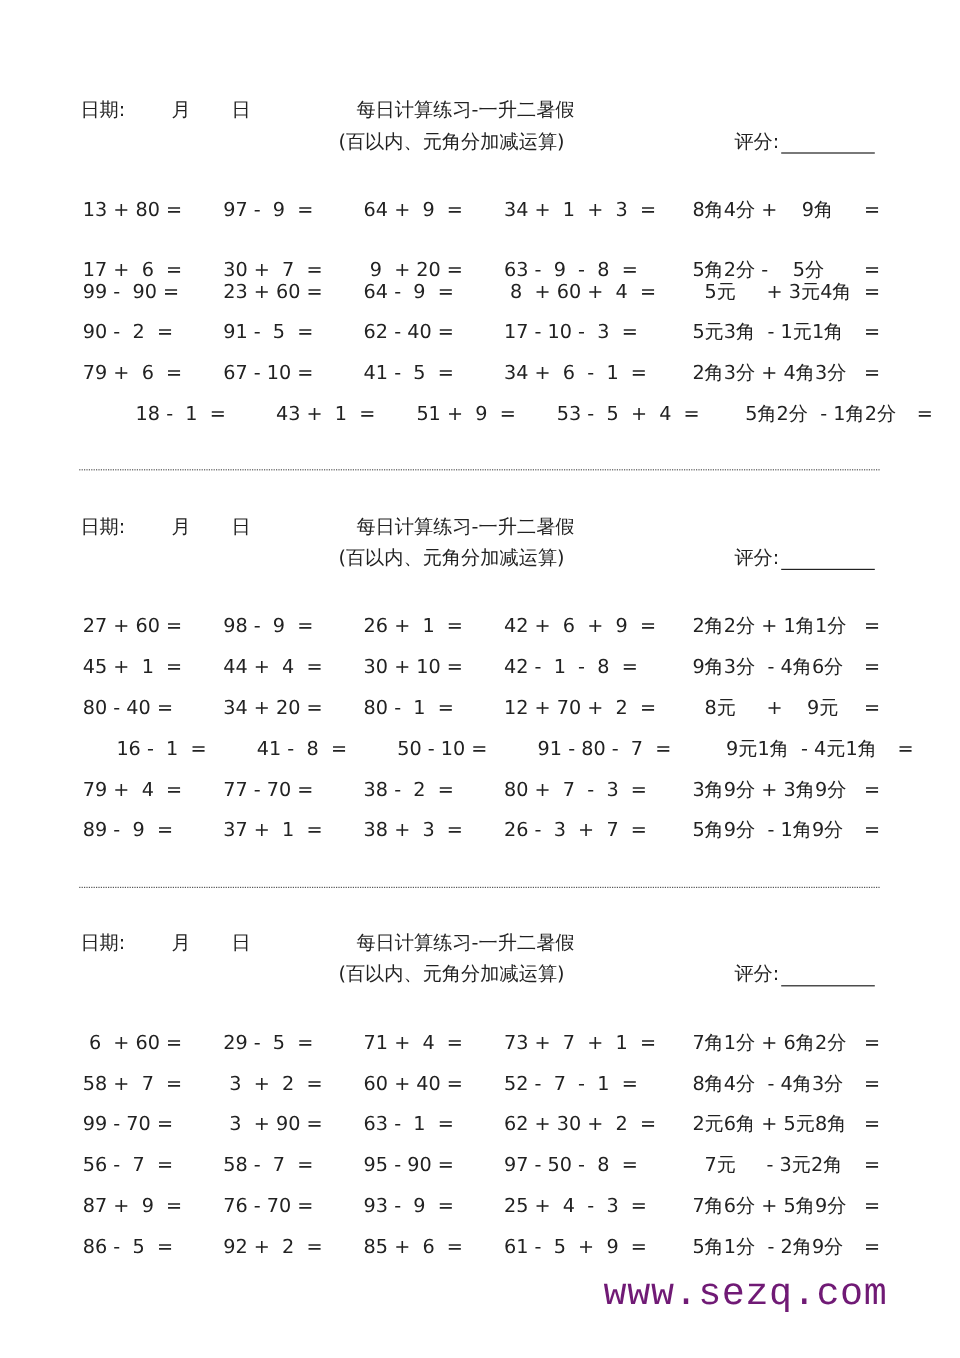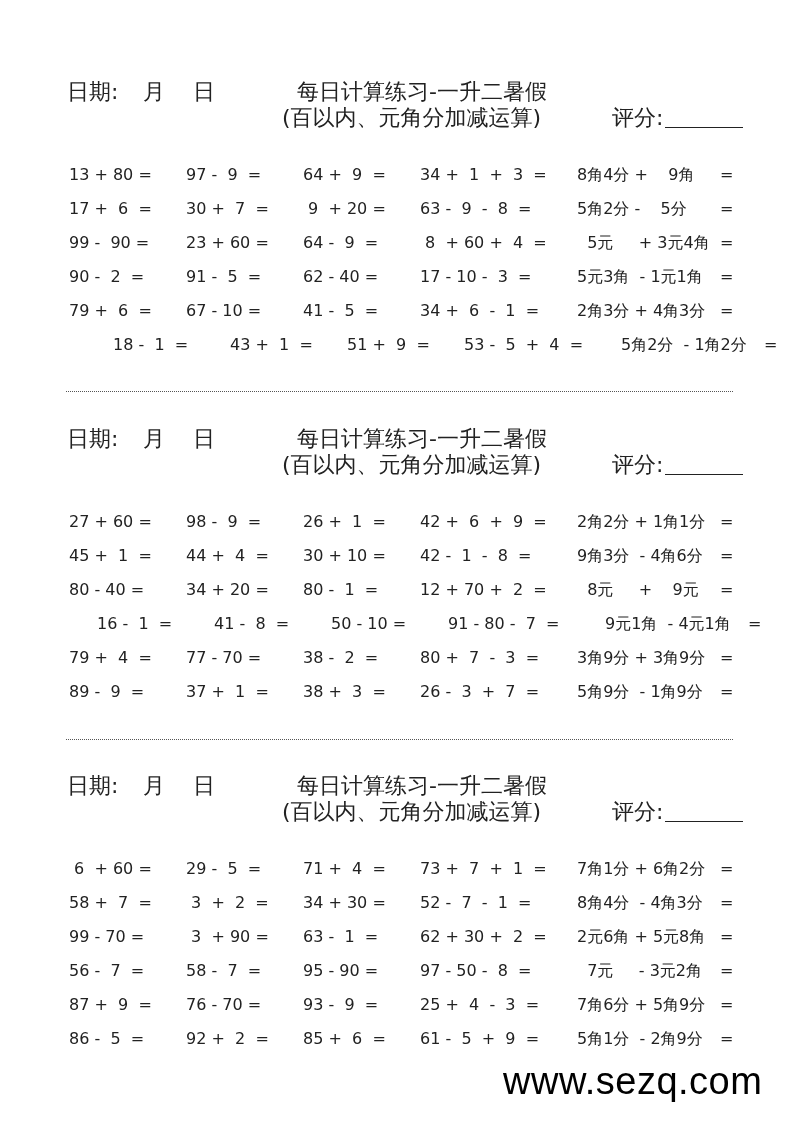--- a/index.html
+++ b/index.html
@@ -2,38 +2,38 @@
 <html><head>
   <meta charset="utf-8">
   <style>
     html, body { margin: 0; padding: 0; background: #ffffff; }
     body {
       width: 800px; height: 1132px; position: relative; overflow: hidden;
       font-family: "DejaVu Sans", "Liberation Sans", sans-serif;
       color: #222222;
     }
     .section { position: absolute; left: 0; width: 800px; }
-    .hdr { position: absolute; font-size: 22px; white-space: pre; line-height: 20px; }
+    .hdr { position: absolute; font-size: 16px; white-space: pre; line-height: 20px; }
     .hdr.date { left: 67px; top: 0; }
     .hdr.month { left: 143px; top: 0; }
     .hdr.day { left: 193px; top: 0; }
     .hdr.title { left: 297px; top: 0; }
     .hdr.subtitle { left: 282px; top: 26px; }
     .hdr.score { left: 612px; top: 26px; }
     .score-line { display: inline-block; width: 78px; border-bottom: 1px solid #222; height: 16px; vertical-align: bottom; margin-left: 2px; }
     .row { position: absolute; left: 0; width: 724px; height: 24px; }
     .cell { position: absolute; font-size: 16px; white-space: pre; line-height: 20px; }
     .c0 { left: 69px; }
     .c1 { left: 186px; }
     .c2 { left: 303px; }
     .c3 { left: 420px; }
     .c4 { left: 577px; }
     .eq { position: absolute; left: 720px; font-size: 16px; line-height: 20px; }
     .divider { position: absolute; left: 66px; width: 667px; height: 0; border-top: 1px dotted #555; }
-    .watermark { position: absolute; left: 503px; top: 1060px; font-family: Liberation Sans, sans-serif; font-size: 38px; color: #000000; letter-spacing: 0.5px; }
+    .watermark { position: absolute; left: 503px; top: 1060px; font-family: Liberation Mono, monospace; font-size: 32px; color: #701a75; letter-spacing: 0.5px; }
   </style>
 </head>
 <body>
 
 <div class="section" style="top:82px;">
   <span class="hdr date">日期:</span>
   <span class="hdr month">月</span>
   <span class="hdr day">日</span>
   <span class="hdr title">每日计算练习-一升二暑假</span>
   <span class="hdr subtitle">(百以内、元角分加减运算)</span>
@@ -41,21 +41,21 @@
 </div>
 <div class="section" style="top:165px;" id="grid0">
     <div class="row" style="top: 0px;">
       <span class="cell c0">13 + 80 =</span>
       <span class="cell c1">97 -  9  =</span>
       <span class="cell c2">64 +  9  =</span>
       <span class="cell c3">34 +  1  +  3  =</span>
       <span class="cell c4">8角4分 +    9角    </span>
       <span class="eq">=</span>
     </div>
-    <div class="row" style="top: 34px;">
+    <div class="row" style="top: 50px;">
       <span class="cell c0">17 +  6  =</span>
       <span class="cell c1">30 +  7  =</span>
       <span class="cell c2"> 9  + 20 =</span>
       <span class="cell c3">63 -  9  -  8  =</span>
       <span class="cell c4">5角2分 -    5分    </span>
       <span class="eq">=</span>
     </div>
     <div class="row" style="top: 68px;">
       <span class="cell c0">99 -  90 =</span>
       <span class="cell c1">23 + 60 =</span>
@@ -164,21 +164,21 @@
       <span class="cell c0"> 6  + 60 =</span>
       <span class="cell c1">29 -  5  =</span>
       <span class="cell c2">71 +  4  =</span>
       <span class="cell c3">73 +  7  +  1  =</span>
       <span class="cell c4">7角1分 + 6角2分 </span>
       <span class="eq">=</span>
     </div>
     <div class="row" style="top: 34px; padding-left: 12px;">
       <span class="cell c0">58 +  7  =</span>
       <span class="cell c1"> 3  +  2  =</span>
-      <span class="cell c2">34 + 30 =</span>
+      <span class="cell c2">60 + 40 =</span>
       <span class="cell c3">52 -  7  -  1  =</span>
       <span class="cell c4">8角4分  - 4角3分 </span>
       <span class="eq">=</span>
     </div>
     <div class="row" style="top: 68px;">
       <span class="cell c0">99 - 70 =</span>
       <span class="cell c1"> 3  + 90 =</span>
       <span class="cell c2">63 -  1  =</span>
       <span class="cell c3">62 + 30 +  2  =</span>
       <span class="cell c4">2元6角 + 5元8角 </span>

